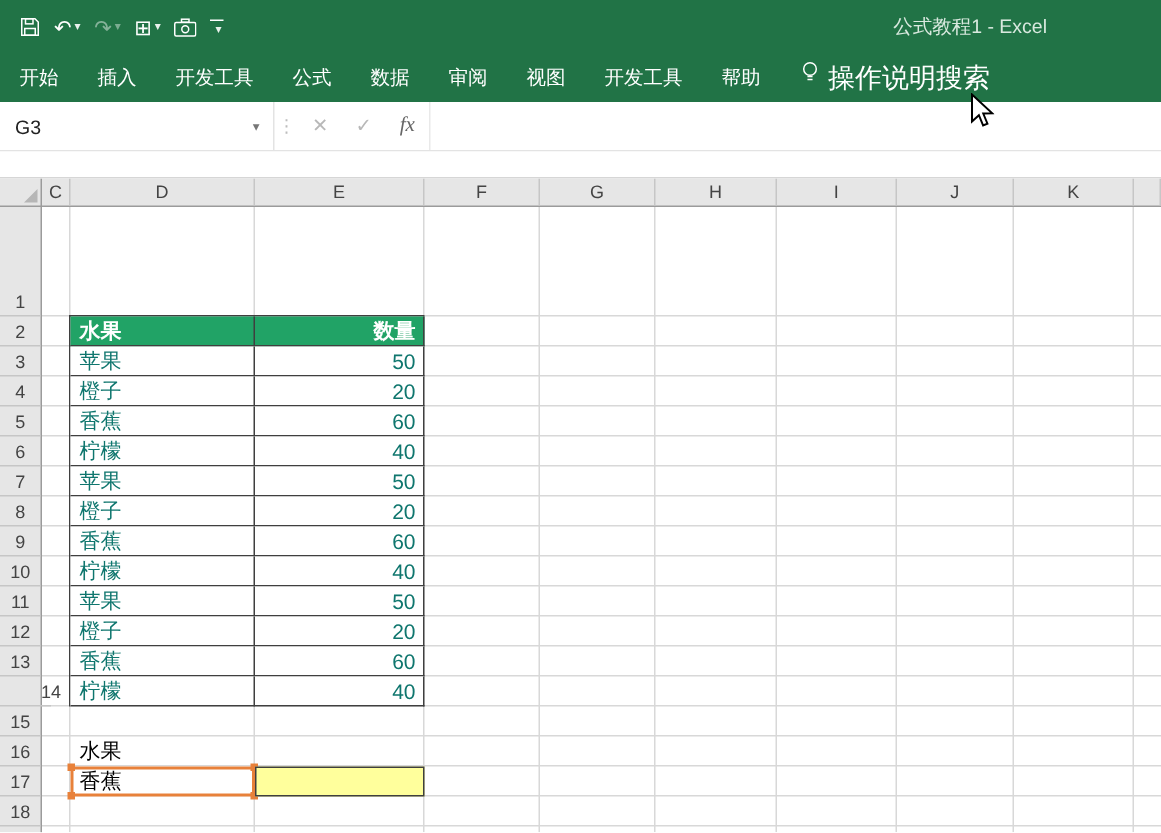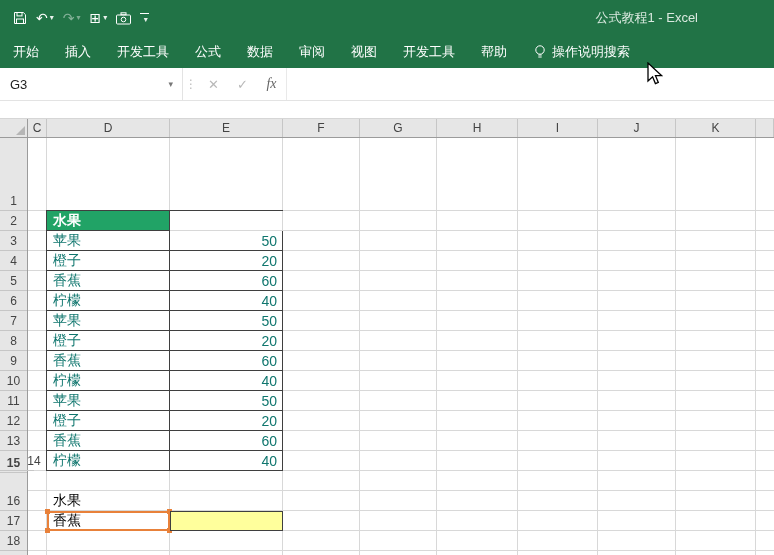--- a/index.html
+++ b/index.html
@@ -14,21 +14,21 @@
   .g8{font-size:8px;line-height:1;margin-left:2px;opacity:.9;}
   .dim{opacity:.45;}
   .qat-dd{display:flex;flex-direction:column;align-items:center;}
   .qat-dd .bar{width:9px;height:1px;background:#fff;margin-bottom:2px;}
   .win-title{margin-left:auto;margin-right:76px;font-size:13px;color:#d9e9df;white-space:nowrap;}
 
   
   .ribbon{position:absolute;top:36px;left:0;right:0;height:32px;background:#217346;display:flex;align-items:center;color:#fff;}
   .tab{font-size:13px;height:100%;display:flex;align-items:center;padding:0 13px;white-space:nowrap;cursor:default;}
   .tab-file{padding:0 16px;}
-  .ribbon-search{display:flex;align-items:center;margin-left:14px;font-size:13px;gap:6px;white-space:nowrap;cursor:default;}
+  .ribbon-search{display:flex;margin-left:14px;font-size:18px;gap:6px;white-space:nowrap;cursor:default;}
 
   
   .formula-row{position:absolute;top:68px;left:0;right:0;height:32px;background:#fff;display:flex;align-items:stretch;border-bottom:1px solid #e3e3e3;}
   .name-box{width:172px;display:flex;align-items:center;font-size:13px;color:#222;padding-left:10px;border-right:1px solid #e3e3e3;}
   .nb-arrow{margin-left:auto;margin-right:9px;font-size:9px;color:#777;}
   .fbar-sep{width:16px;display:flex;align-items:center;justify-content:center;color:#bdbdbd;font-size:12px;}
   .fbtn{width:29px;display:flex;align-items:center;justify-content:center;font-size:13px;color:#b8b8b8;cursor:default;}
   .fbtn-fx{color:#666;font-style:italic;font-family:"Liberation Serif","DejaVu Serif",serif;font-size:14px;}
   .formula-input{flex:1;border-left:1px solid #e9e9e9;font-size:13px;color:#000;display:flex;align-items:center;padding-left:6px;}
   .fbar-gap{position:absolute;top:101px;left:0;right:0;height:17px;background:#fff;}
@@ -162,21 +162,21 @@
         <div class="row-h" style="top: 133px; height: 20px;">5</div>
         <div class="row-h" style="top: 153px; height: 20px;">6</div>
         <div class="row-h" style="top: 173px; height: 20px;">7</div>
         <div class="row-h" style="top: 193px; height: 20px;">8</div>
         <div class="row-h" style="top: 213px; height: 20px;">9</div>
         <div class="row-h" style="top: 233px; height: 20px;">10</div>
         <div class="row-h" style="top: 253px; height: 20px;">11</div>
         <div class="row-h" style="top: 273px; height: 20px;">12</div>
         <div class="row-h" style="top: 293px; height: 20px;">13</div>
         <div class="row-h" style="top: 313px; height: 20px; padding-left: 34px;">14</div>
-        <div class="row-h" style="top: 315px; height: 20px; font-weight: bold;">15</div>
+        <div class="row-h" style="top: 333px; height: 20px;">15</div>
         <div class="row-h" style="top: 353px; height: 20px;">16</div>
         <div class="row-h" style="top: 373px; height: 20px;">17</div>
         <div class="row-h" style="top: 393px; height: 20px;">18</div>
       </div>
     <div class="cells">
 
       <div class="lbl-fruit">水果</div>
       <div class="ref-cell">
         <span>香蕉</span>
         <span class="handle h-tl"></span>
@@ -208,20 +208,21 @@
         <div class="gridline-h" style="top: 292px;"></div>
         <div class="gridline-h" style="top: 312px;"></div>
         <div class="gridline-h" style="top: 332px;"></div>
         <div class="gridline-h" style="top: 352px;"></div>
         <div class="gridline-h" style="top: 372px;"></div>
         <div class="gridline-h" style="top: 392px;"></div>
         <div class="gridline-h" style="top: 412px;"></div>
         <div class="tbl-edge" style="left: 18px; top: 72px; width: 237px; height: 1px;"></div>
         <div class="tbl-edge" style="left: 18px; top: 72px; width: 1px; height: 261px;"></div>
         <div class="tbl-cell tbl-hdr" style="left: 19px; top: 73px; width: 123px;">水果</div>
+        <div class="tbl-cell tbl-hdr tbl-right" style="left: 142px; top: 73px; width: 113px;">数量</div>
         <div class="tbl-cell" style="left: 19px; top: 93px; width: 123px;">苹果</div>
         <div class="tbl-cell tbl-right" style="left: 142px; top: 93px; width: 113px;">50</div>
         <div class="tbl-cell" style="left: 19px; top: 113px; width: 123px;">橙子</div>
         <div class="tbl-cell tbl-right" style="left: 142px; top: 113px; width: 113px;">20</div>
         <div class="tbl-cell" style="left: 19px; top: 133px; width: 123px;">香蕉</div>
         <div class="tbl-cell tbl-right" style="left: 142px; top: 133px; width: 113px;">60</div>
         <div class="tbl-cell" style="left: 19px; top: 153px; width: 123px;">柠檬</div>
         <div class="tbl-cell tbl-right" style="left: 142px; top: 153px; width: 113px;">40</div>
         <div class="tbl-cell" style="left: 19px; top: 173px; width: 123px;">苹果</div>
         <div class="tbl-cell tbl-right" style="left: 142px; top: 173px; width: 113px;">50</div>

